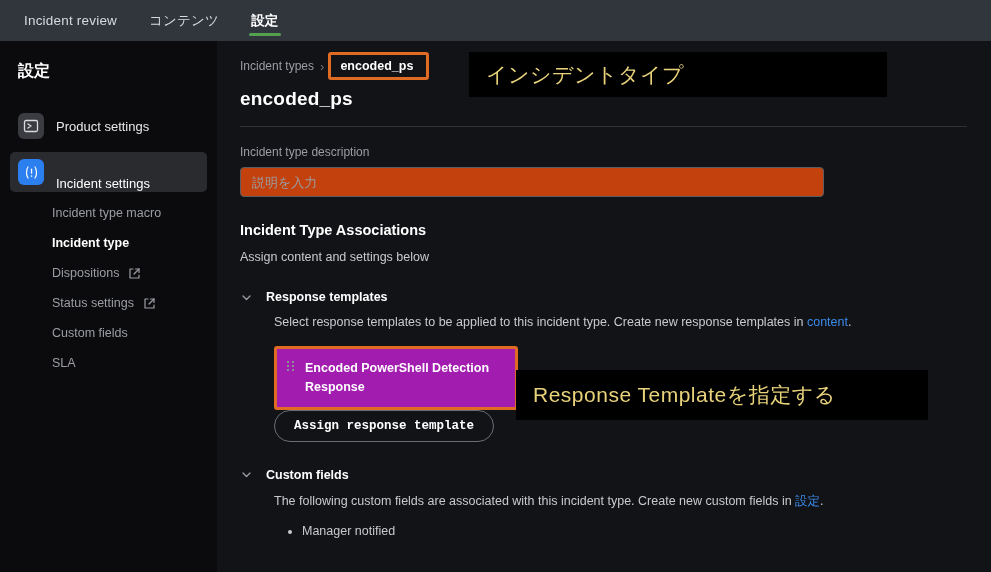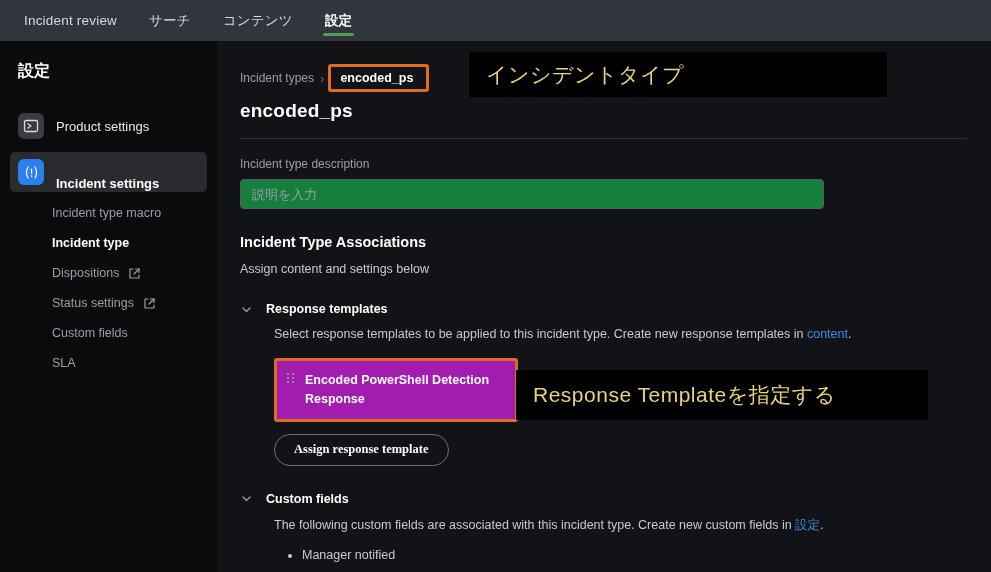--- a/index.html
+++ b/index.html
@@ -84,21 +84,21 @@
     display: flex;
     align-items: center;
     justify-content: center;
     flex: 0 0 auto;
     margin-right: 12px;
   }
   .nav-icon.gray { background: #3a3c42; }
   .nav-icon.blue { background: #2b7fef; }
   .nav-icon svg { display: block; }
   .nav-label { font-size: 13px; color: #e7e8ea; }
-  .nav-row.active .nav-label { font-weight: bold; color: #ffffff; margin-top: 23px; }
+  .nav-row.active .nav-label { font-weight: normal; color: #ffffff; margin-top: 23px; }
 
   .subnav {
     padding-left: 52px;
   }
   .subnav-row {
     display: flex;
     align-items: center;
     height: 30px;
     font-size: 12.5px;
     color: #9b9ea4;
@@ -107,21 +107,21 @@
   .subnav-row.current { color: #ffffff; font-weight: bold; }
   .ext-icon { margin-left: 9px; display: inline-flex; }
 
   
   .main {
     position: absolute;
     top: 41px; left: 217px;
     width: 774px;
     height: 442px;
     background: #121317;
-    padding: 24px 24px 0 23px;
+    padding: 12px 24px 0 23px;
   }
 
   .breadcrumb {
     display: flex;
     align-items: center;
     height: 26px;
     font-size: 12px;
     color: #9b9ea4;
   }
   .crumb-link { cursor: pointer; }
@@ -154,21 +154,21 @@
   .field-label {
     color: #9b9ea4;
     font-size: 12px;
     margin-top: 18px;
   }
   .text-input {
     display: block;
     width: 584px;
     height: 30px;
     margin-top: 8px;
-    background: #15803d;
+    background: #c2410c;
     border: 1px solid #5a5d63;
     border-radius: 4px;
     color: #d8dade;
     font-size: 13px;
     font-family: "Liberation Sans", "DejaVu Sans", sans-serif;
     padding: 0 11px;
     outline: none;
   }
   .text-input::placeholder { color: #9b9ea4; }
 
@@ -226,30 +226,29 @@
     grid-template-columns: 3px 3px;
     gap: 2px 2px;
   }
   .grip i {
     width: 2px; height: 2px;
     background: #8b8e94;
     display: block;
   }
 
   .pill-btn {
-    margin-top: 12px;
     height: 32px;
     padding: 0 19px;
     border-radius: 18px;
     border: 1px solid #6a6d73;
     background: transparent;
     color: #ffffff;
     font-size: 12.5px;
     font-weight: bold;
-    font-family: Liberation Serif, serif;
+    font-family: Liberation Mono, monospace;
     cursor: pointer;
   }
 
   .bullet-list { margin: 14px 0 0 28px; }
   .bullet-list li {
     color: #c8cace;
     font-size: 12.5px;
     list-style: disc;
   }
 
@@ -269,23 +268,20 @@
   #anno-tpl  { left: 516px; top: 370px; width: 412px; height: 50px; }
 </style>
 </head>
 <body>
 
 <div id="app">
 
   <div class="topnav">
     <div class="topnav-item">
       <span>Incident review</span>
-    </div>
-    <div class="topnav-item">
-      <span>サーチ</span>
     </div>
     <div class="topnav-item">
       <span>コンテンツ</span>
     </div>
     <div class="topnav-item active">
       <span>設定</span>
     </div>
   </div>
 
   <div class="sidebar">

